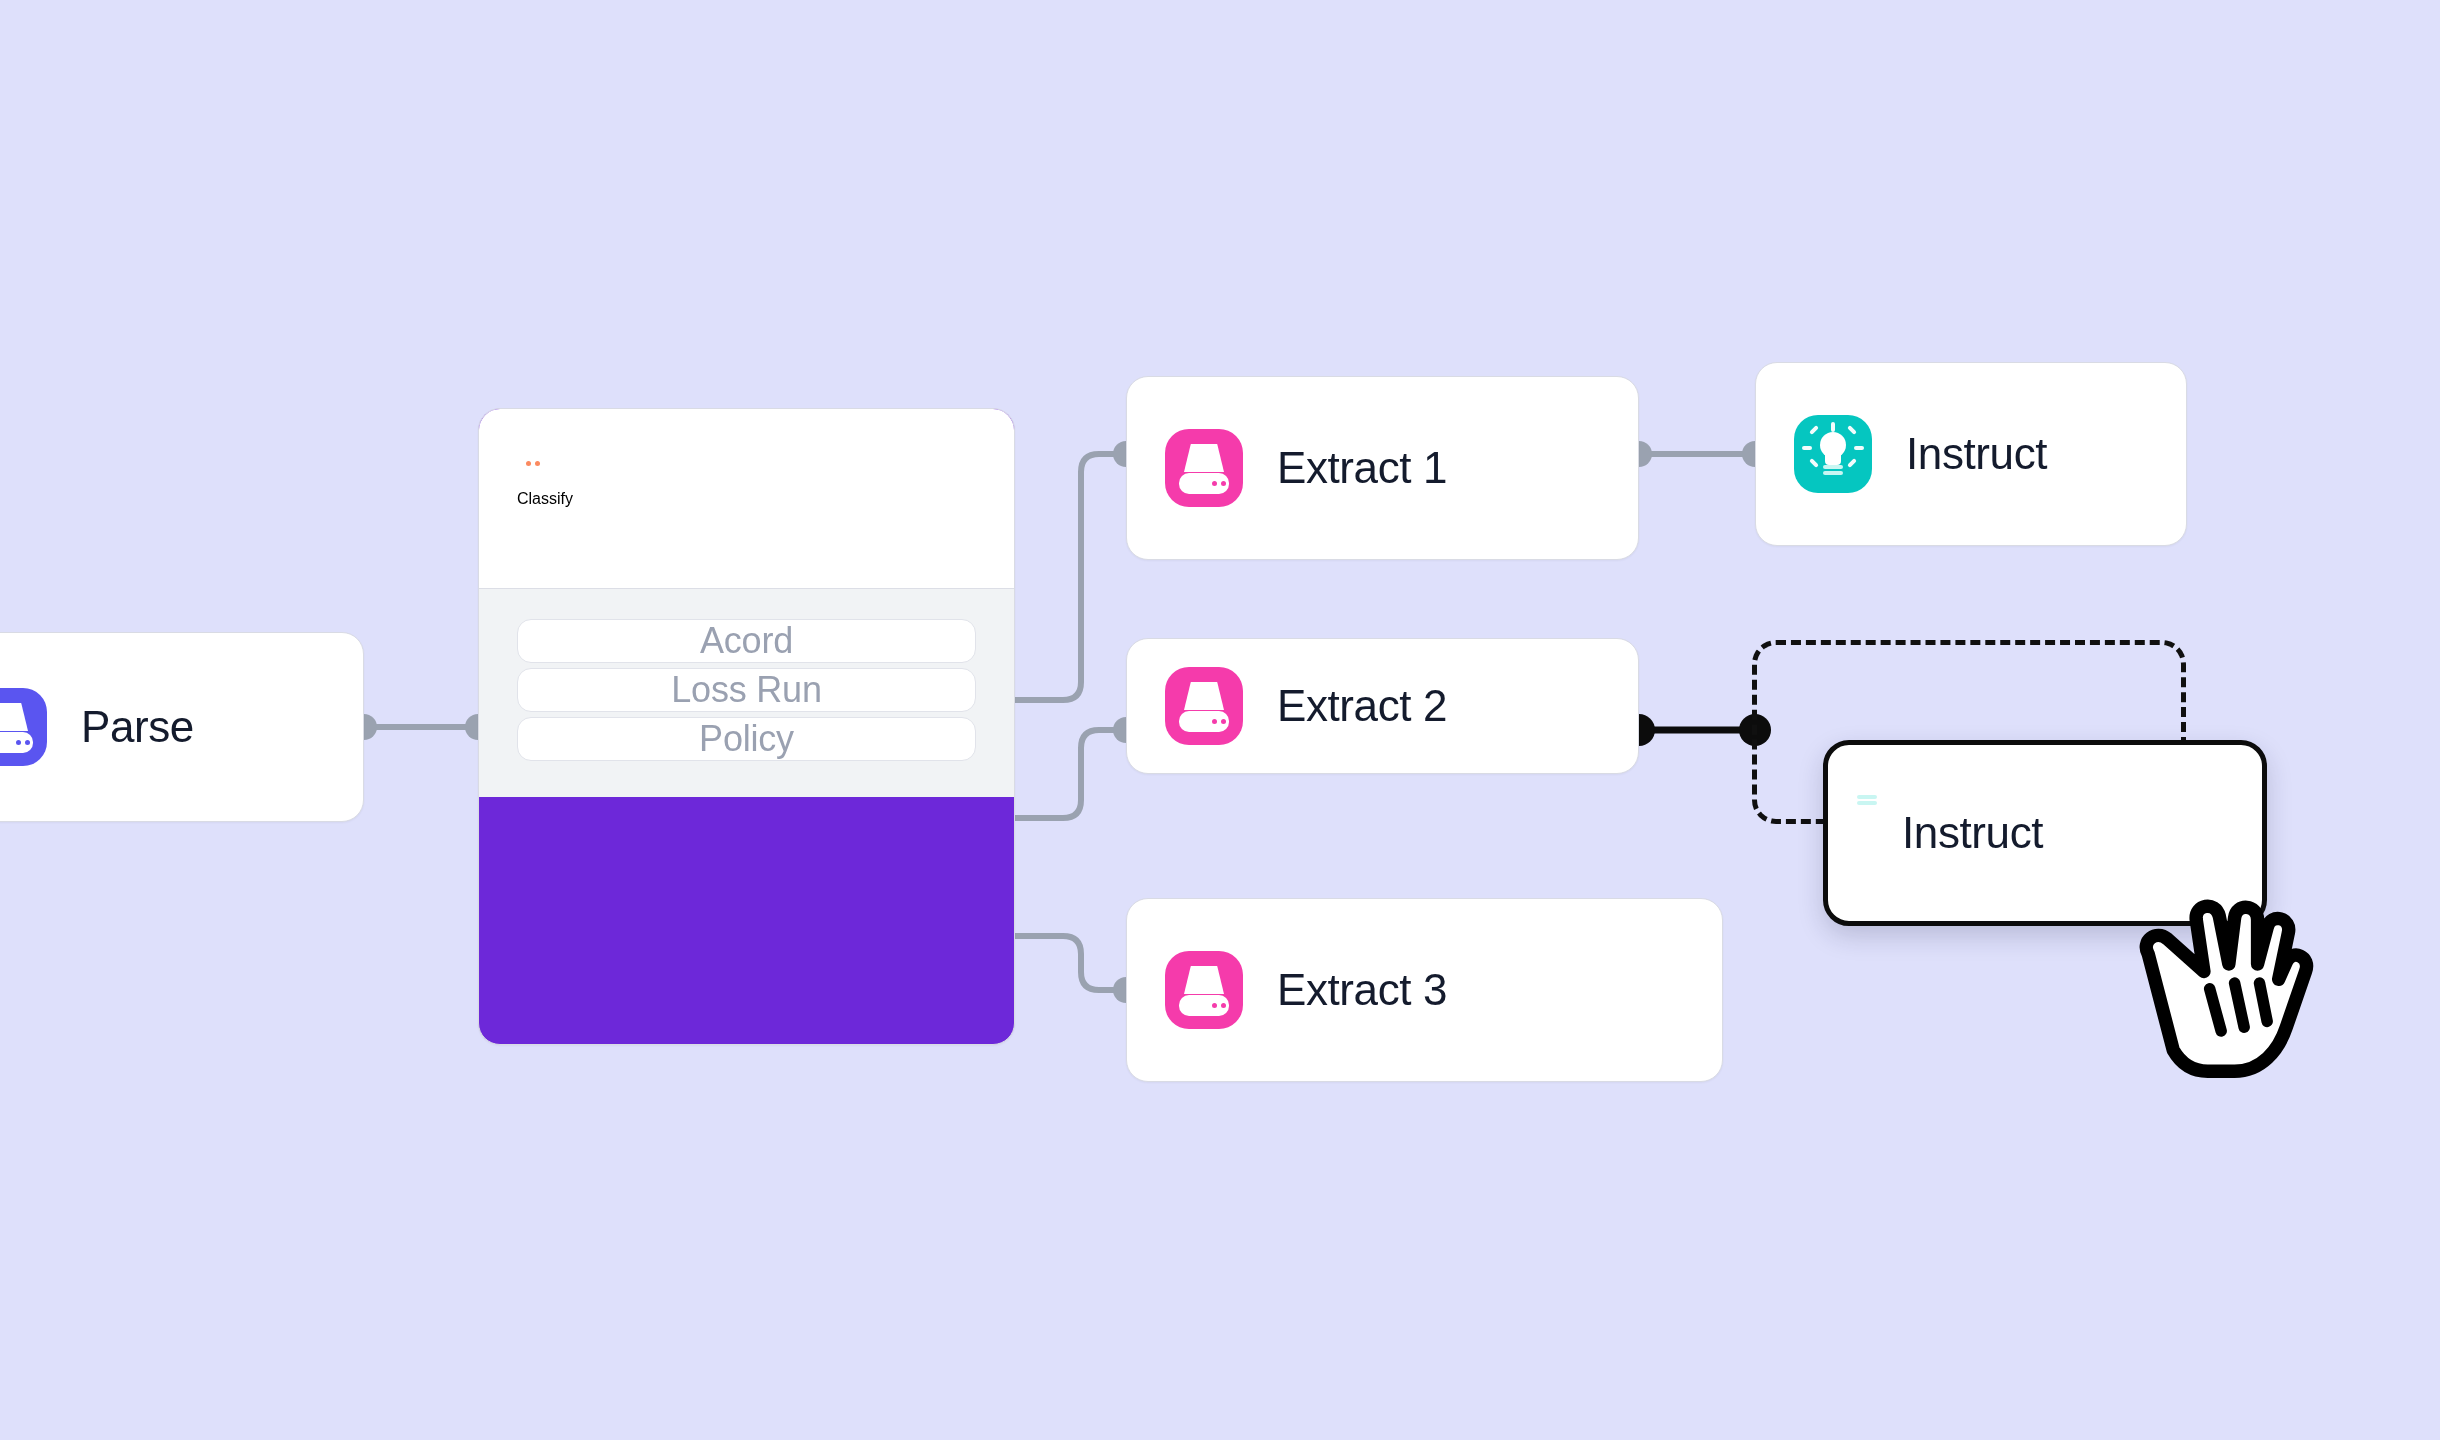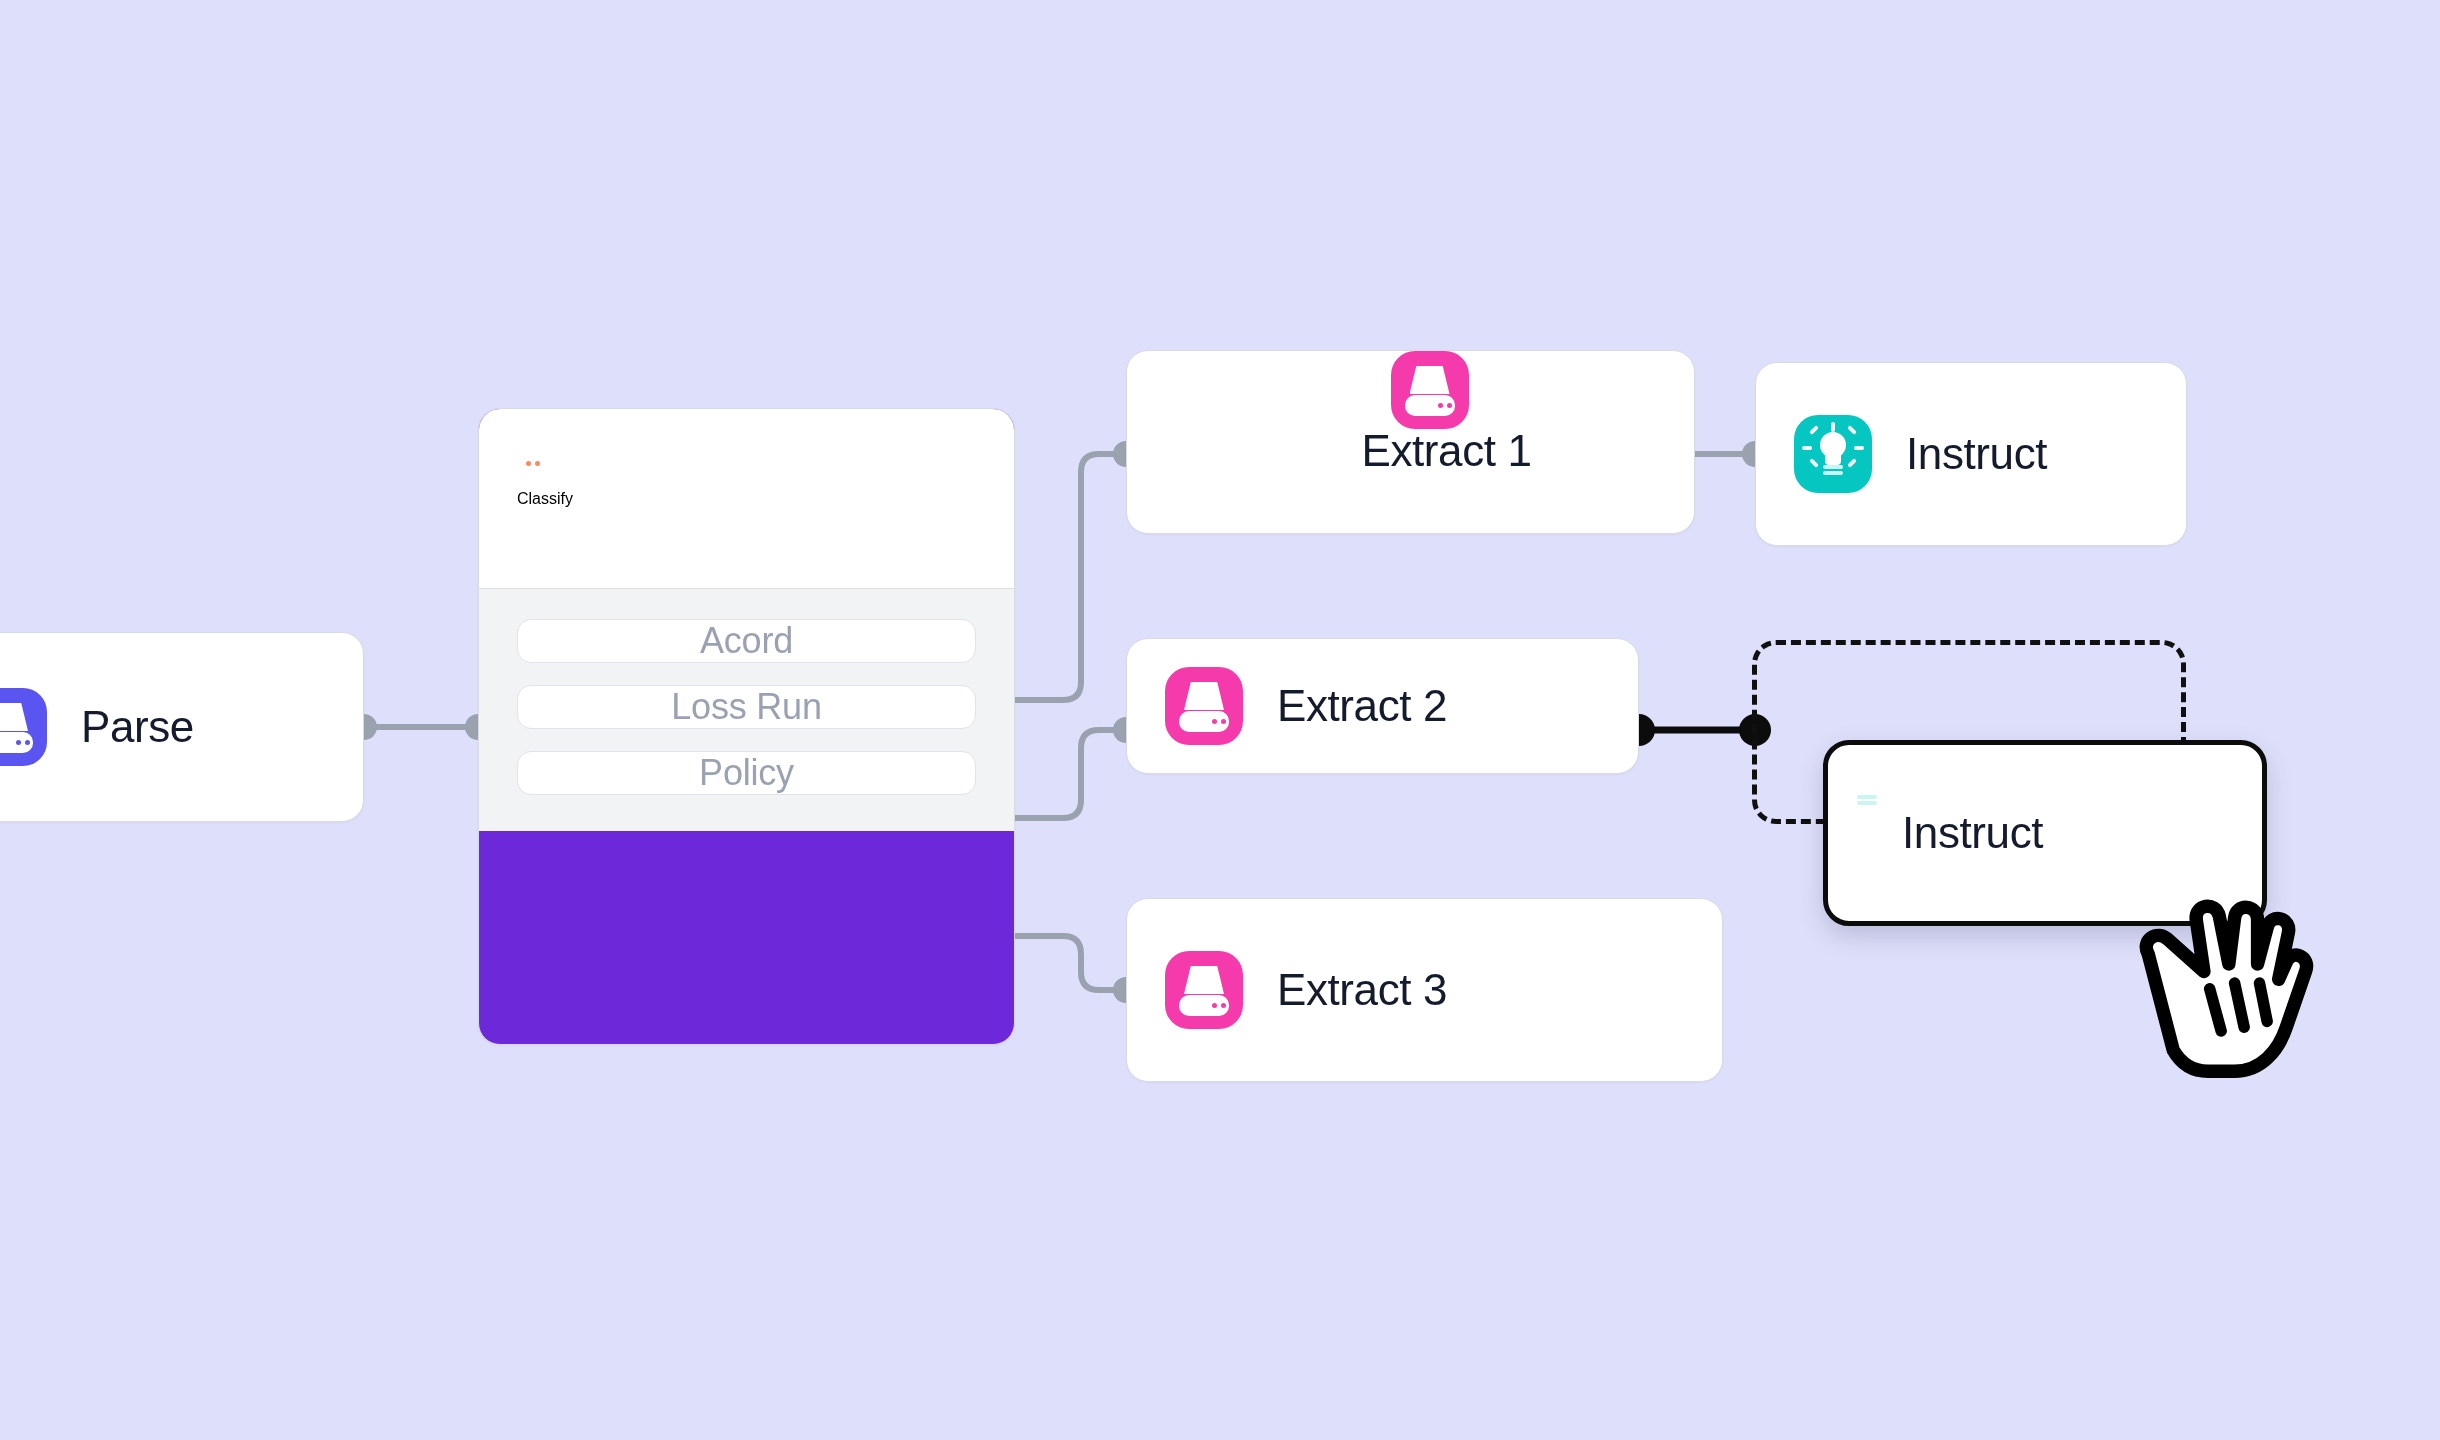--- a/index.html
+++ b/index.html
@@ -123,21 +123,21 @@
   .branch {
     height: 44px;
     background: #ffffff;
     border: 1.5px solid #e1e3ea;
     border-radius: 14px;
     display: flex; align-items: center; justify-content: center;
     font-size: 36px;
     color: #9aa1b1;
     letter-spacing: -0.2px;
   }
-  .branch + .branch { margin-top: 22px; }
+  .branch + .branch { margin-top: 5px; }
 
   
   #drop-zone {
     position: absolute;
     border: 5px dashed #101010;
     border-radius: 24px;
     background: transparent;
   }
   #node-drag {
     position: absolute;
@@ -222,21 +222,21 @@
       </div>
       <div class="branch">
         <span>Loss Run</span>
       </div>
       <div class="branch">
         <span>Policy</span>
       </div>
     </div>
   </div>
 
-  <div class="node" id="node-extract1" style="left:1126px; top:350px; width:569px; height:184px;flex-direction:column;">
+  <div class="node" id="node-extract1" style="left:1126px; top:376px; width:513px; height:184px;">
     <span class="ico" style="background:#f53bab;">
       <span class="g-scan">
         <span class="top"></span>
           <span class="base"></span>
         <span class="d1" style="background:#f53bab;"></span>
         <span class="d2" style="background:#f53bab;"></span>
       </span>
     </span>
     <span class="ttl">Extract 1</span>
   </div>

